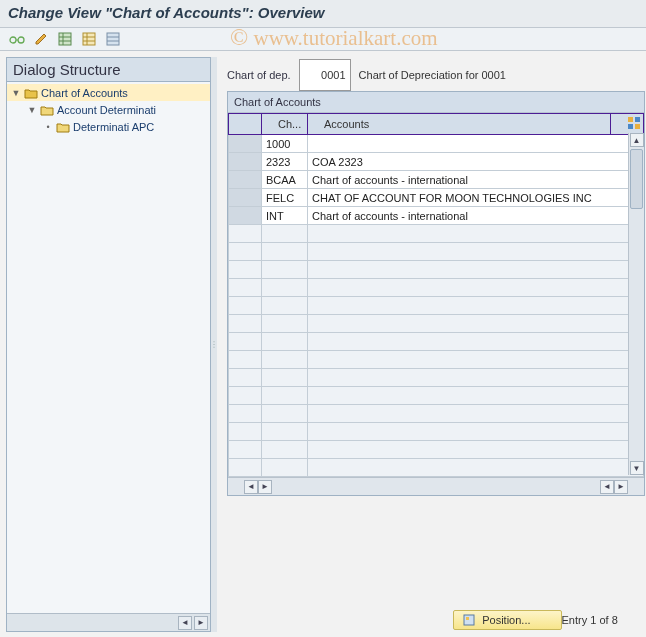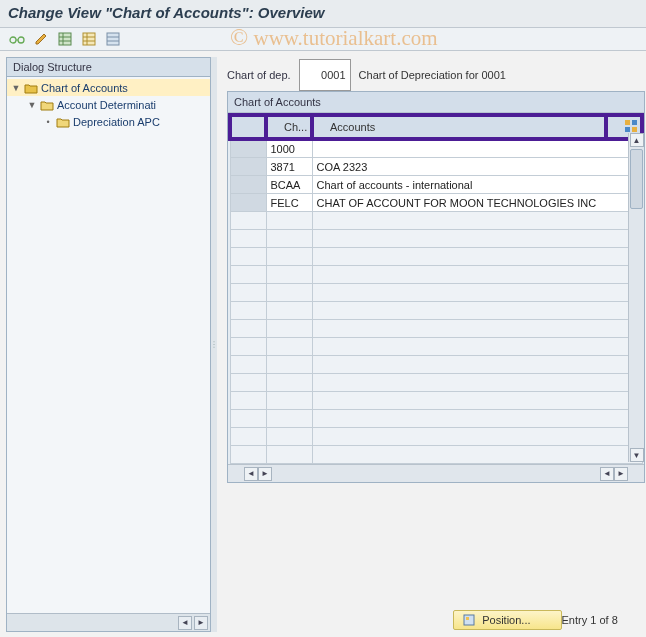--- a/index.html
+++ b/index.html
@@ -51,21 +51,21 @@
     border: 1px solid #9fb2c4;
     margin: 6px 0 6px 6px;
     display: flex;
     flex-direction: column;
     position: relative;
   }
   .pane-header {
     background: #d6e0ea;
     border-bottom: 1px solid #9fb2c4;
     padding: 3px 6px;
-    font-size: 11px;
+    font-size: 15px;
     color: #334;
   }
   .tree {
     flex: 1;
     background: #f3f6f9;
     overflow: hidden;
     padding: 2px 0;
   }
   .tree-row {
     display: flex;
@@ -141,21 +141,21 @@
     background:#e5ecf2;
     position:relative;
   }
   .grid {
     border-collapse: collapse;
     width: 100%;
     table-layout: fixed;
   }
   .grid th {
     background: #d3deea;
-    border: 4px solid #4c1d95;
+    border: 1px solid #4c1d95;
     font-weight: normal;
     text-align: left;
     padding: 2px 16px;
     color:#333;
     height:18px;
     margin-left:22px;
   }
   .grid th.sel-col { width:16px; }
   .grid th.cfg-col {
     width:20px;
@@ -300,21 +300,21 @@
           <span class="folder-icon closed"><svg width="14" height="12">
               <path d="M1 3h4l1 1h7v7H1z"></path>
             </svg></span>
           <span class="tree-label">Account Determinati</span>
         </div>
         <div class="tree-row" style="padding-left: 36px;">
           <span class="exp">•</span>
           <span class="folder-icon closed"><svg width="14" height="12">
               <path d="M1 3h4l1 1h7v7H1z"></path>
             </svg></span>
-          <span class="tree-label">Depreciation APC</span>
+          <span class="tree-label">Determinati APC</span>
         </div>
       </div>
     <div class="left-bottom">
       <span style="flex:1"></span>
       <span class="mini-scroll-btn">◄</span>
       <span class="mini-scroll-btn">►</span>
     </div>
   </div>
 
   <div class="splitter">
@@ -348,32 +348,37 @@
             </tr>
           </thead>
           <tbody id="grid-body">
               <tr>
                 <td class="sel"></td>
                 <td>1000</td>
                 <td colspan="2"></td>
               </tr>
               <tr>
                 <td class="sel"></td>
-                <td>3871</td>
+                <td>2323</td>
                 <td colspan="2">COA 2323</td>
               </tr>
               <tr>
                 <td class="sel"></td>
                 <td>BCAA</td>
                 <td colspan="2">Chart of accounts - international</td>
               </tr>
               <tr>
                 <td class="sel"></td>
                 <td>FELC</td>
                 <td colspan="2">CHAT OF ACCOUNT FOR MOON TECHNOLOGIES INC</td>
+              </tr>
+              <tr>
+                <td class="sel"></td>
+                <td>INT</td>
+                <td colspan="2">Chart of accounts - international</td>
               </tr>
               <tr class="empty">
                 <td class="sel"></td>
                 <td></td>
                 <td colspan="2"></td>
               </tr>
               <tr class="empty">
                 <td class="sel"></td>
                 <td></td>
                 <td colspan="2"></td>

